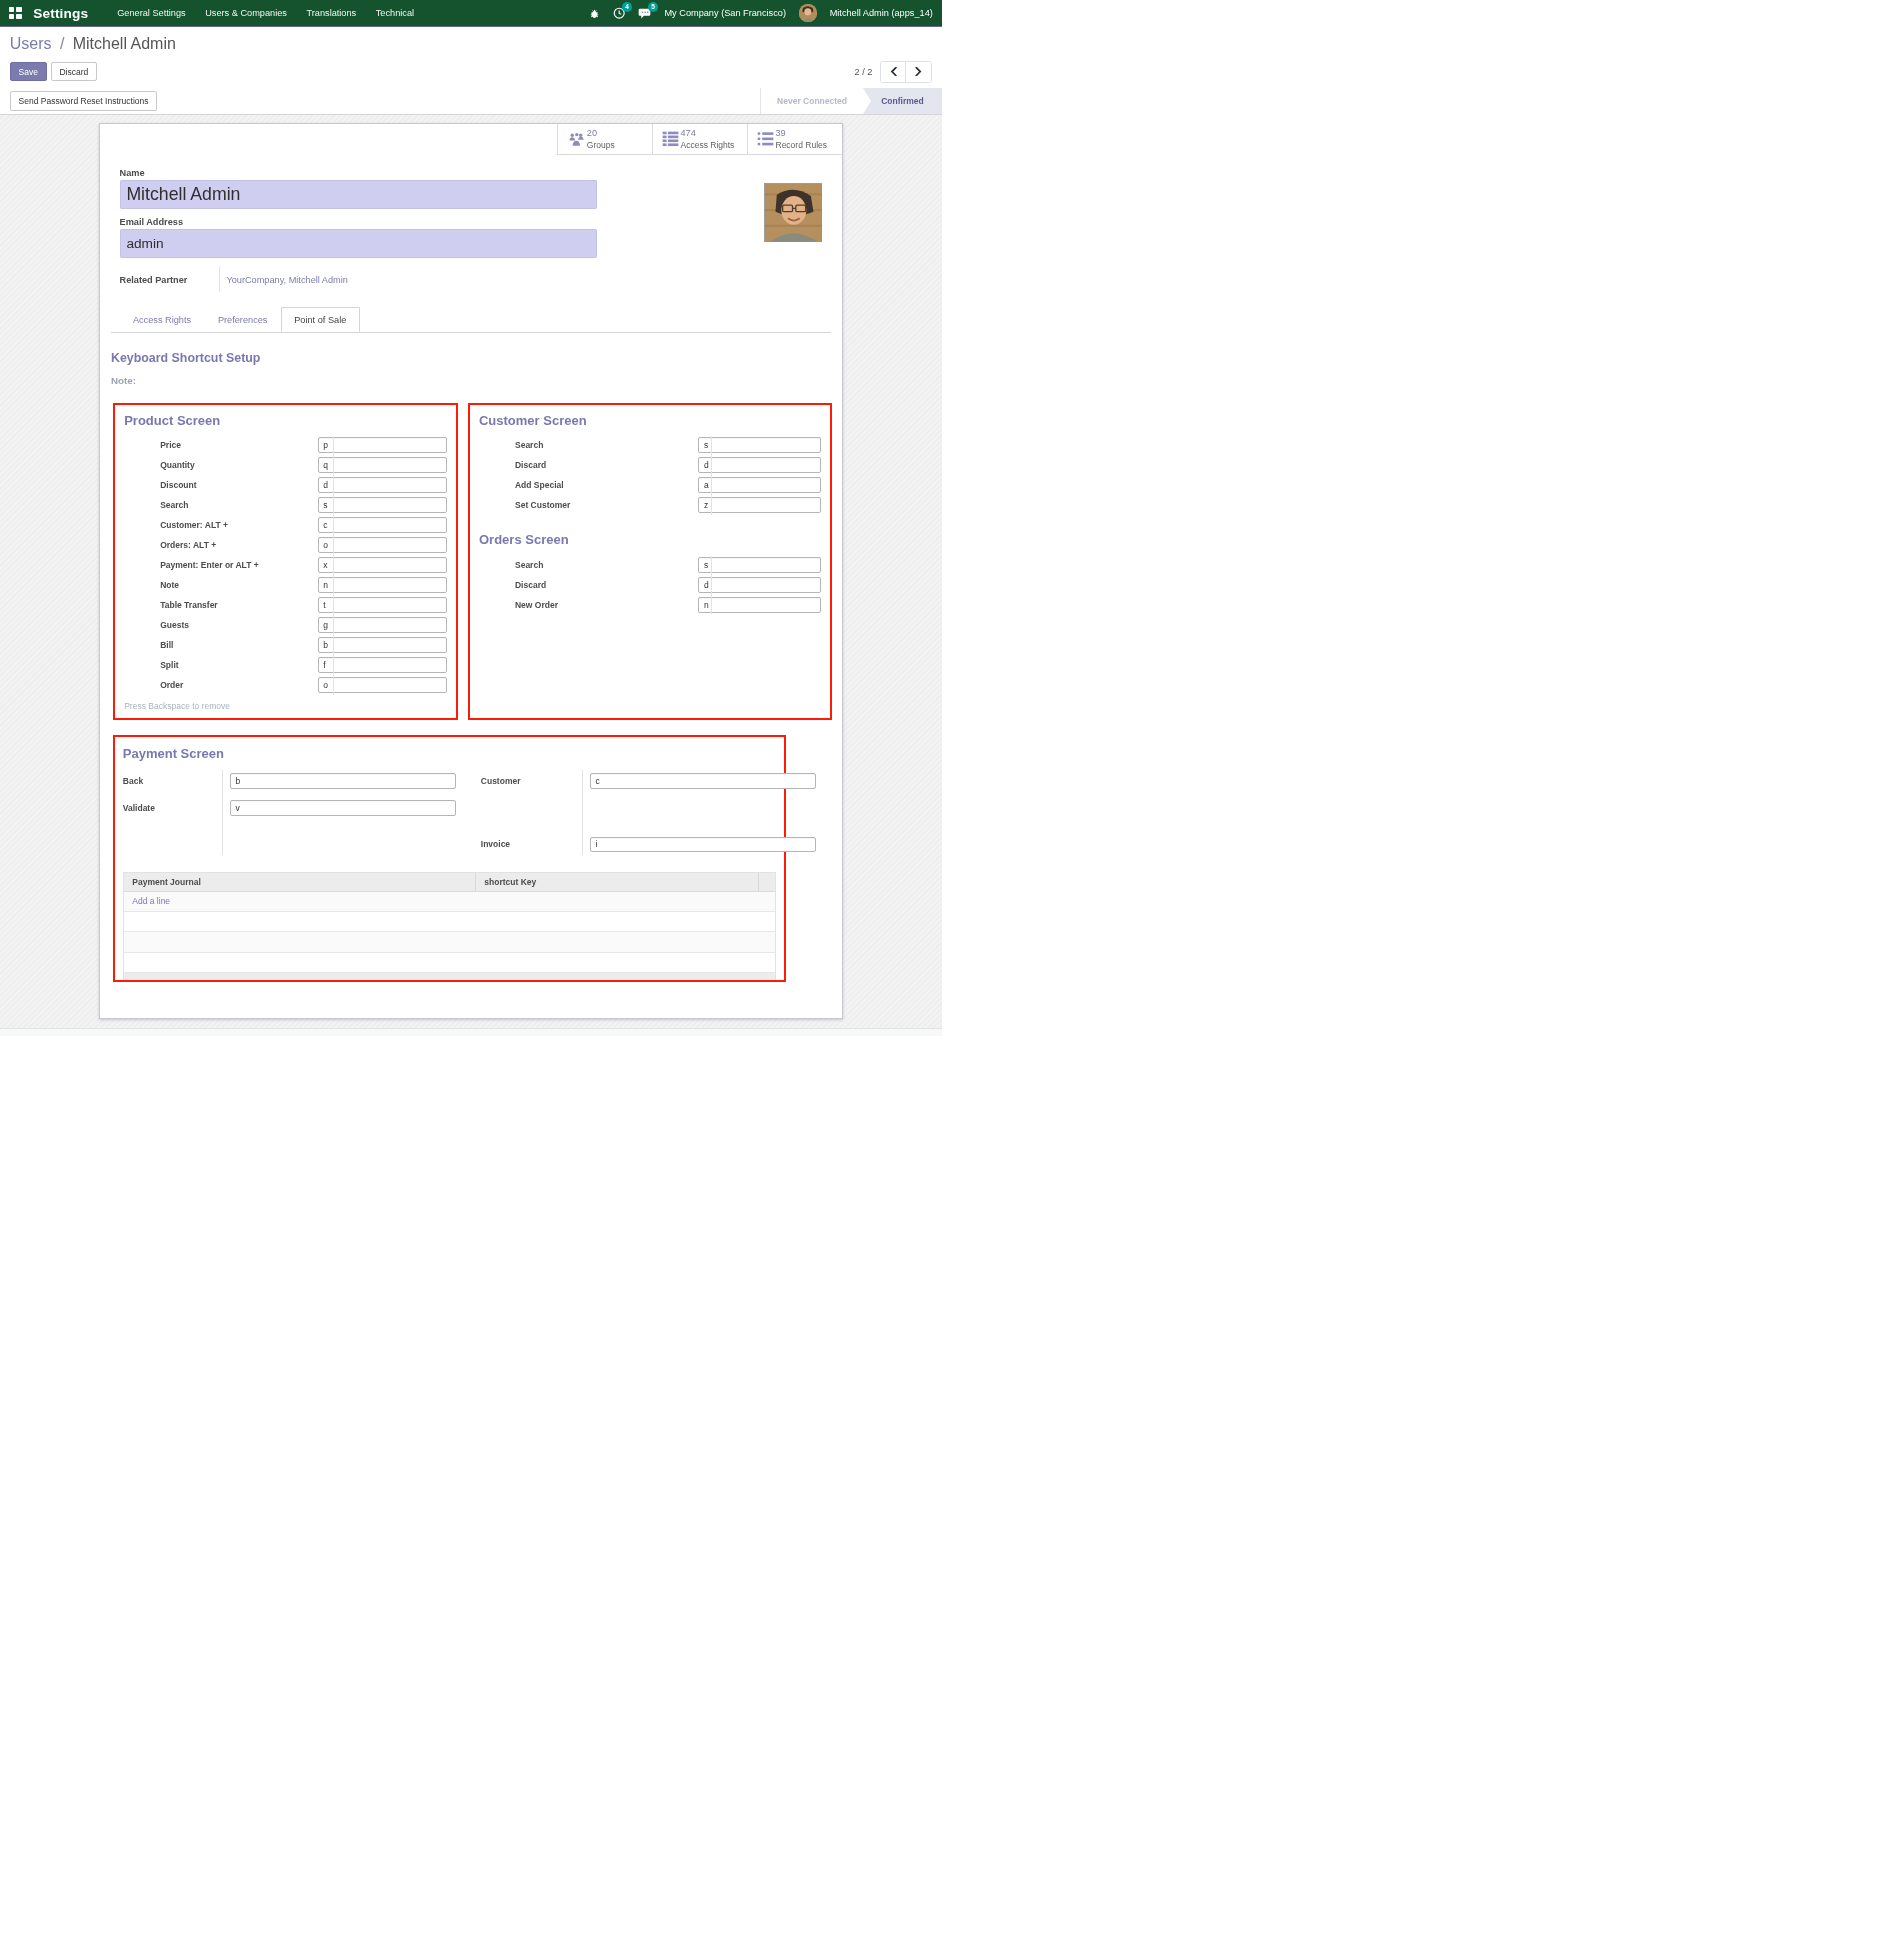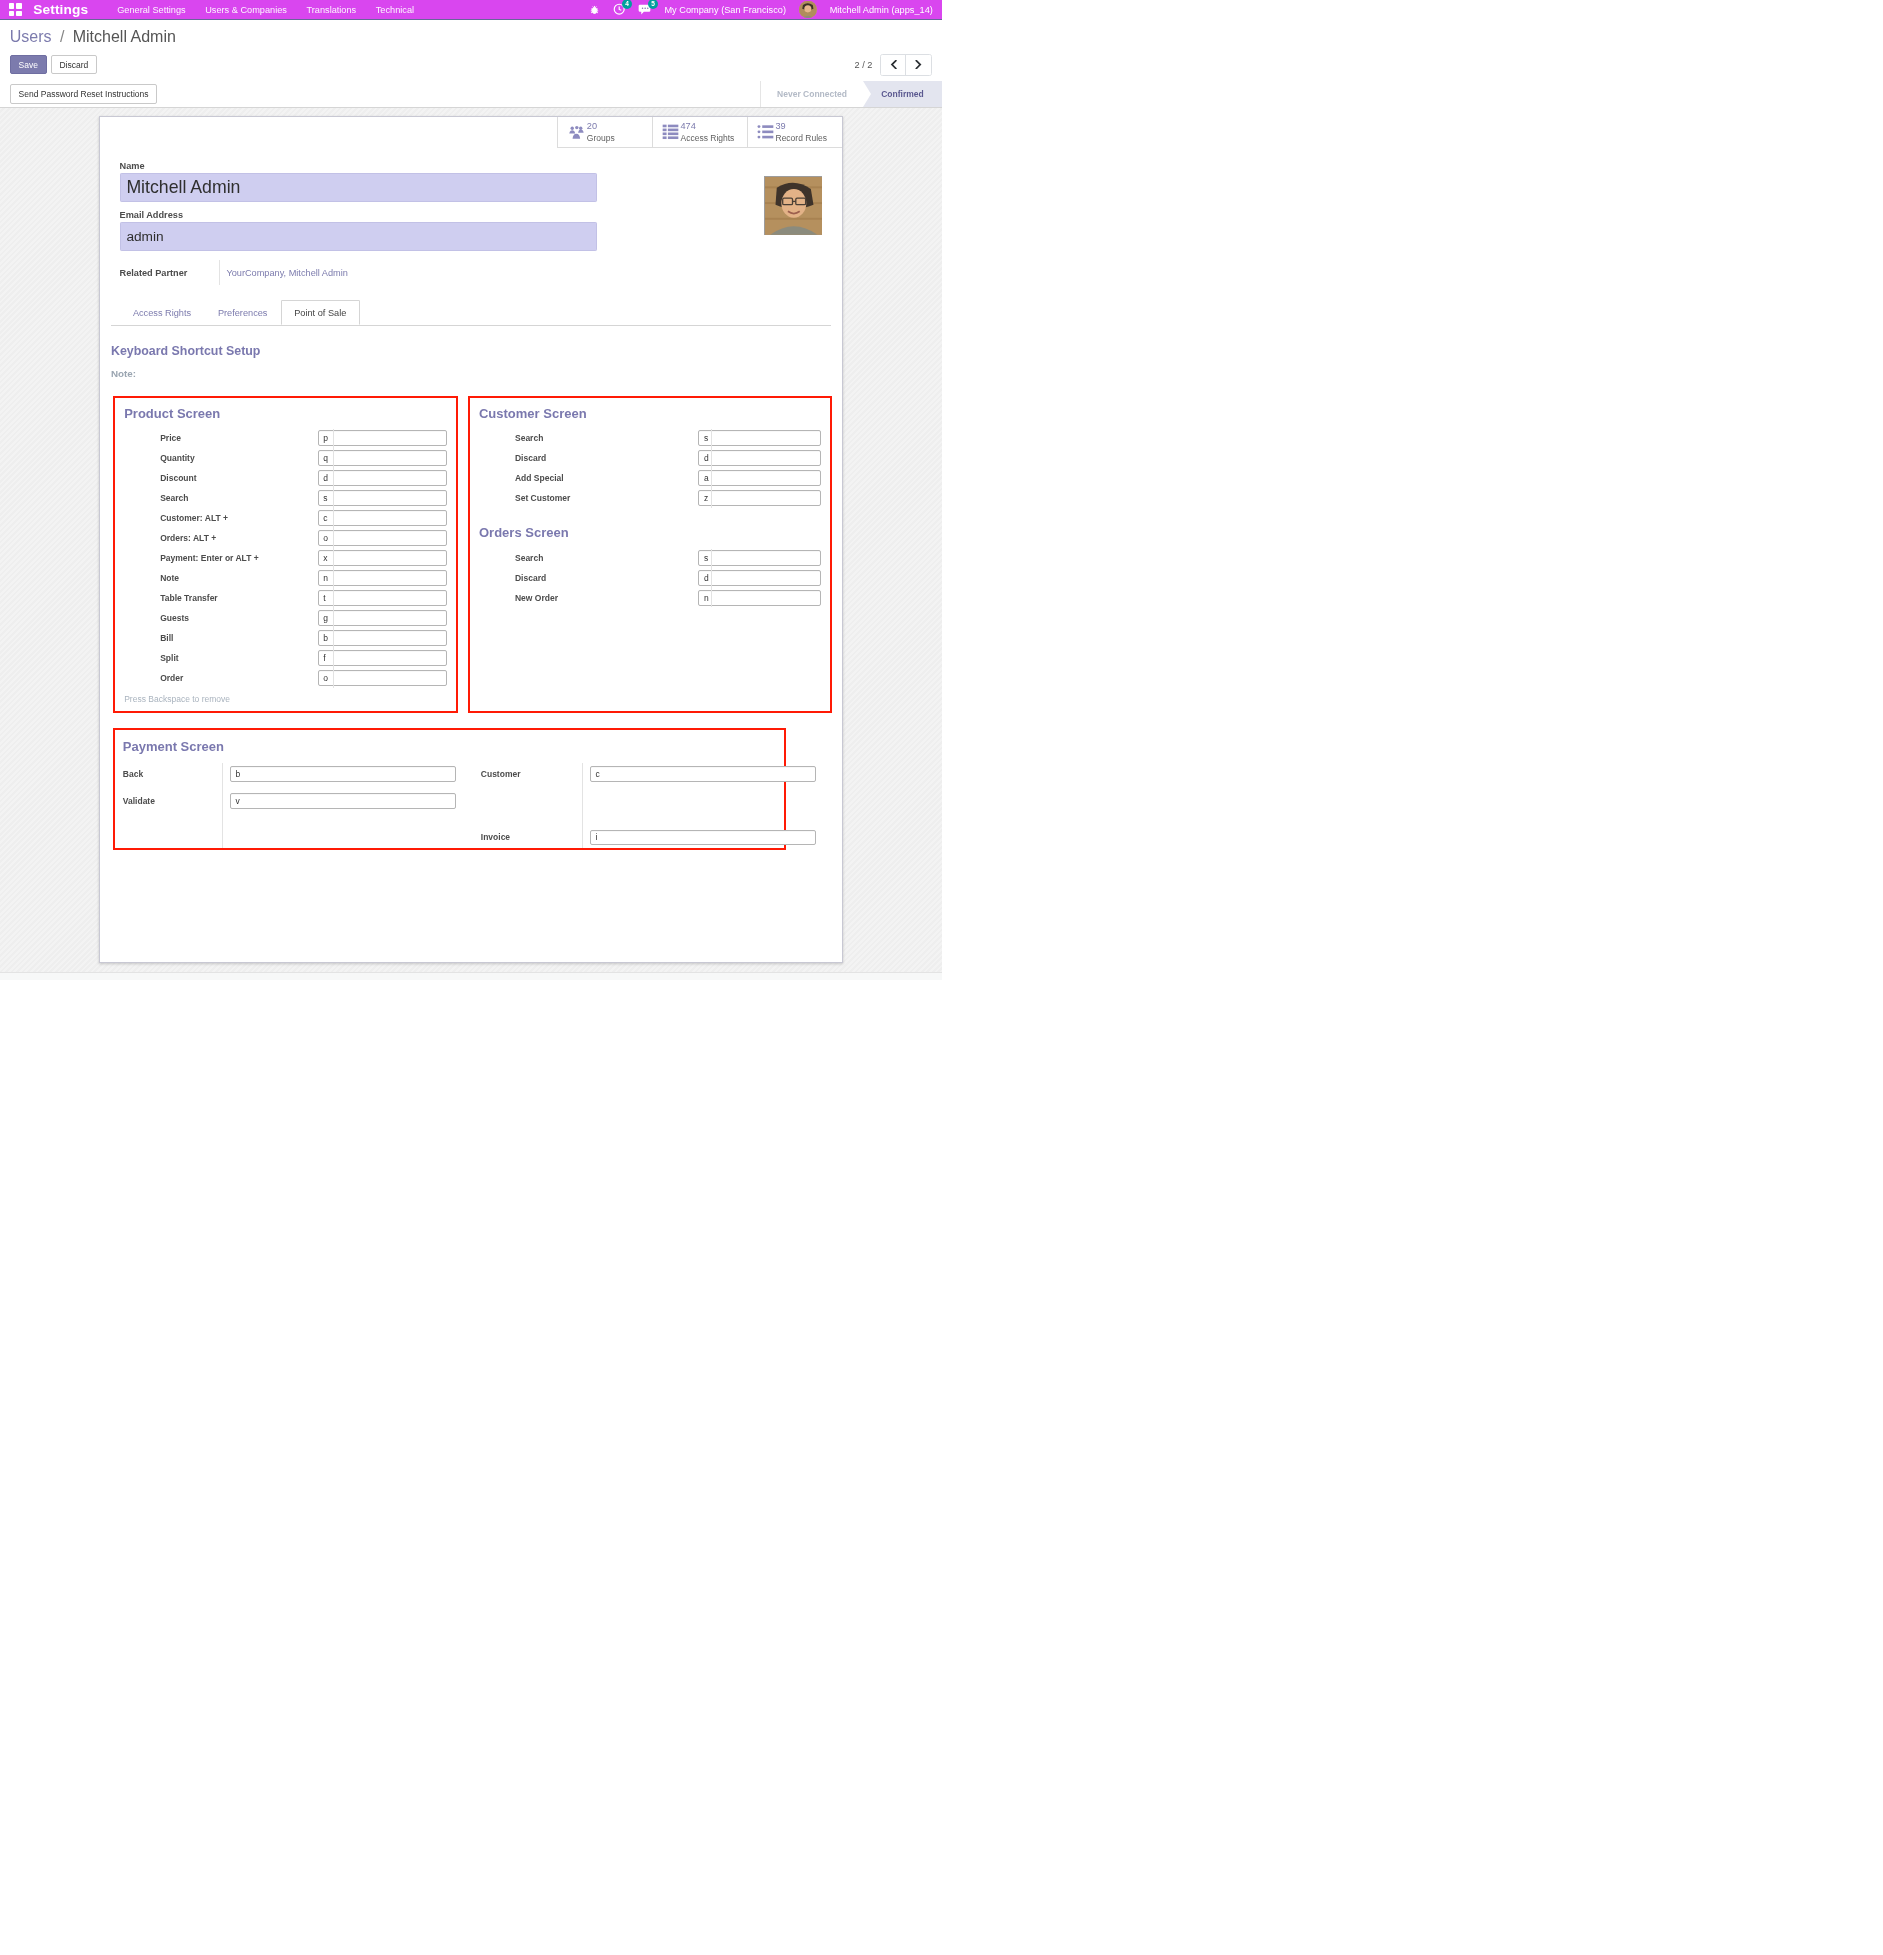--- a/index.html
+++ b/index.html
@@ -5,21 +5,21 @@
   * { box-sizing: border-box; margin: 0; padding: 0; }
   html,body { background:#fff; }
   body {
     width: 942px;
     font-family: "Liberation Sans", "DejaVu Sans", sans-serif;
     color: #4c4c4c;
     -webkit-font-smoothing: antialiased;
   }
   
   .navbar {
-    height: 20px; background:#d946ef; display:flex; align-items:center;
+    height: 27px; background:#14532d; display:flex; align-items:center;
     padding: 0 9.2px; color:#fff; border-bottom:0.7px solid #676699;justify-content:space-between;
   }
   .apps-grid { display:inline-grid; grid-template-columns:5.2px 5.2px; grid-gap:2px; margin-right:11.8px; cursor:pointer; }
   .apps-grid i { width:5.2px; height:5.2px; background:#fff; border-radius:0.7px; display:block; }
   .brand { font-size:13.7px; font-weight:bold; margin-right:29px; letter-spacing:0.1px; cursor:pointer; }
   .nav-menu { display:flex; gap:19.6px; font-size:9.2px; }
   .nav-menu span { cursor:pointer; opacity:.95; }
   .nav-right { margin-left:auto; display:flex; align-items:center; gap:13px; font-size:9.2px; }
   .icon-wrap { position:relative; display:inline-flex; align-items:center; cursor:pointer; }
   .badge {
@@ -466,20 +466,34 @@
                   <span class="flabel">Customer</span>
                   <input class="sc-input" value="c" style="">
                 </div>
               <div class="prow">
                   <span class="flabel">Invoice</span>
                   <input class="sc-input" value="i" style="">
                 </div>
             </div>
           </div>
 
+          <div class="ptable">
+            <div class="pt-head">
+              <span class="th c1">Payment Journal</span>
+              <span class="th c2">shortcut Key</span>
+              <span class="th c3"></span>
+            </div>
+            <div class="pt-row add">
+                <a>Add a line</a>
+              </div>
+            <div class="pt-row r2"></div>
+            <div class="pt-row r3"></div>
+            <div class="pt-row r4"></div>
+            <div class="pt-foot"></div>
+          </div>
         </div>
       </div>
     </div>
 
   </div>
 </div>
 <div class="page-bottom"></div>
 
 
 </body></html>

